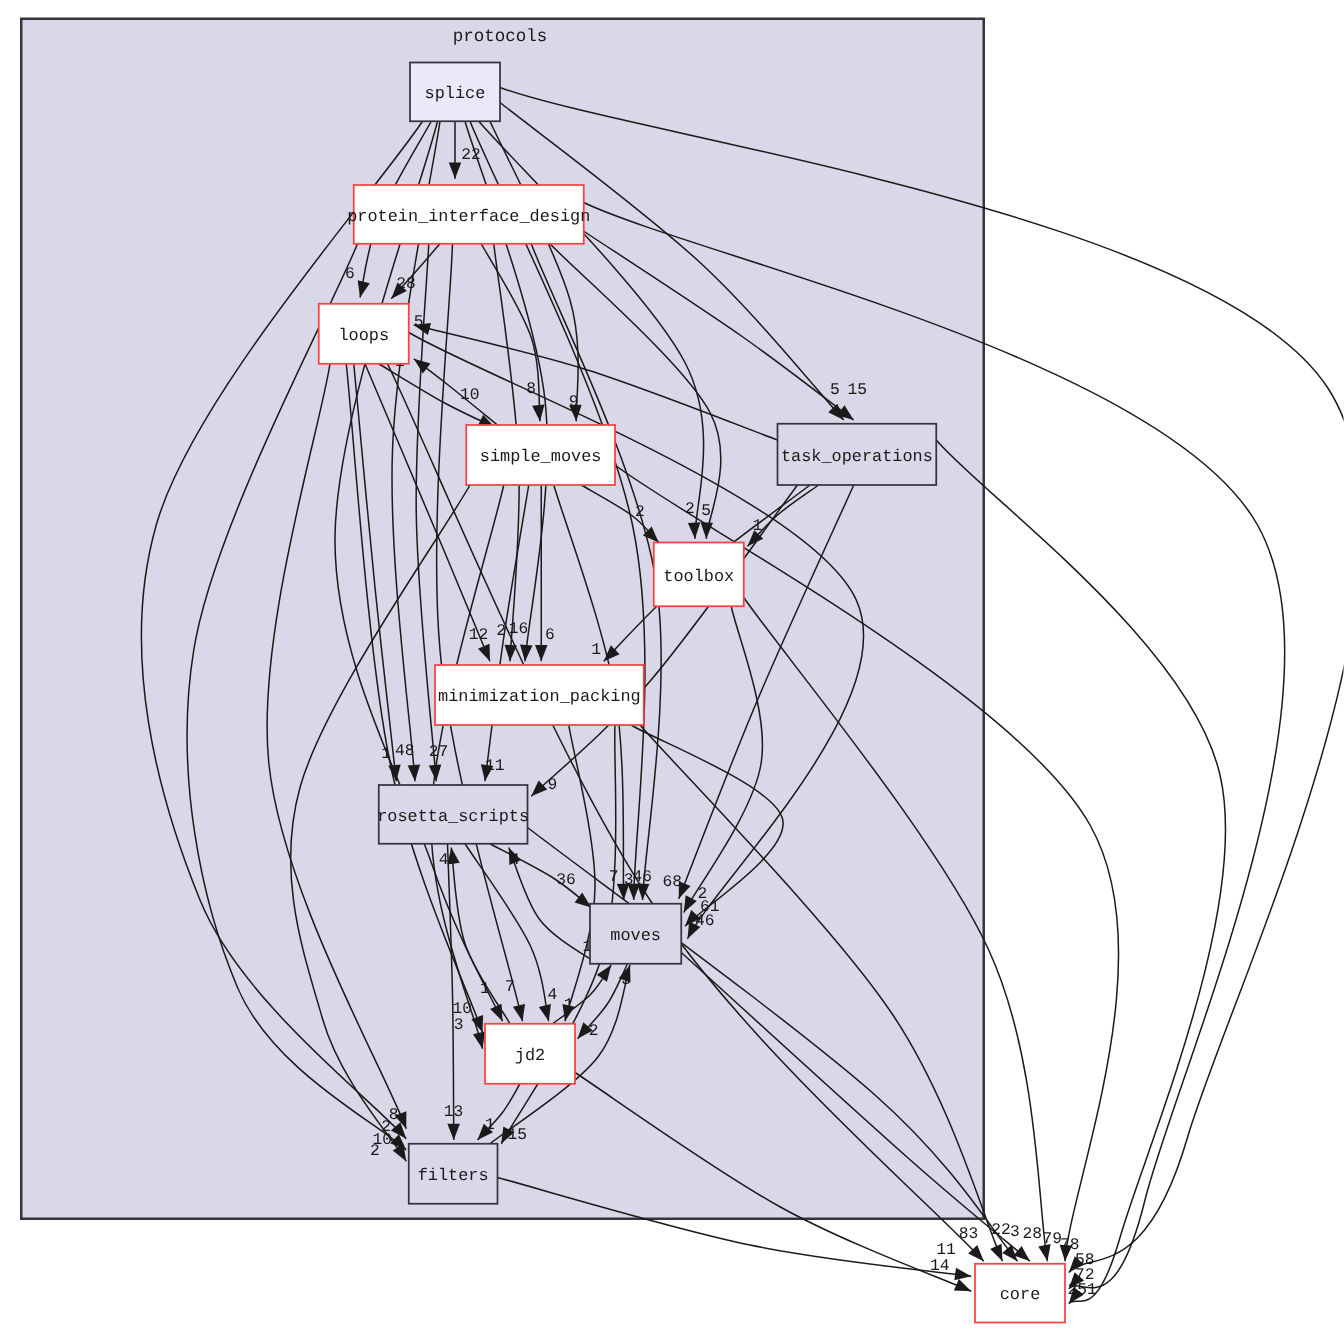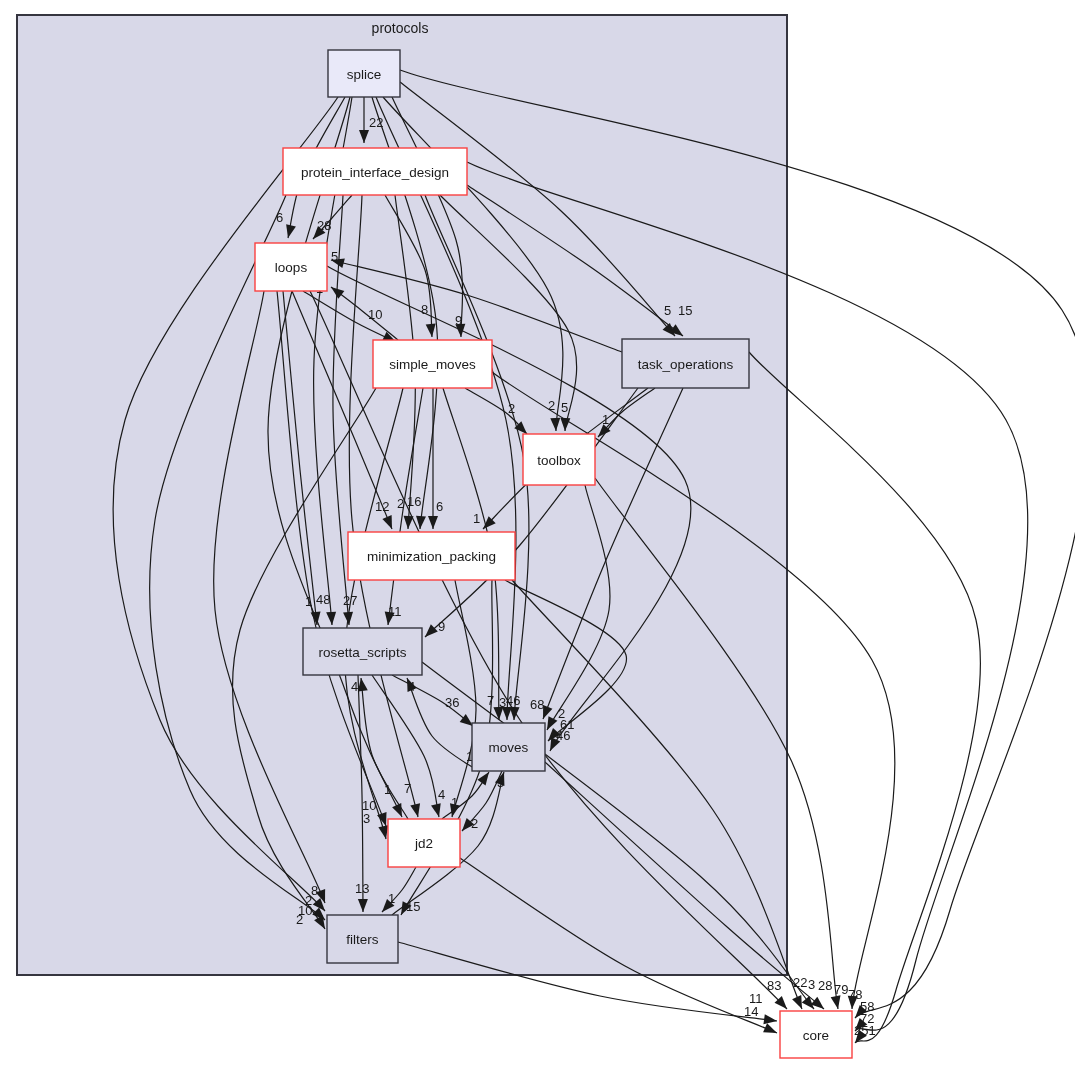--- a/index.html
+++ b/index.html
@@ -1,17 +1,17 @@
 <!DOCTYPE html>
 <html><head>
 <meta charset="utf-8">
 <style>
   html,body{margin:0;padding:0;background:#ffffff;}
   #stage{position:relative;width:1075px;height:1065px;background:#ffffff;overflow:hidden;
-         font-family:Liberation Sans, sans-serif;}
+         font-family:Liberation Mono, monospace;}
   svg{position:absolute;left:0;top:0;}
   .edge{fill:none;stroke-width:1.2px;}
   .nodeRect{stroke-width:1.4px;}
   .nodeLabel{font-size:13.5px;}
   .edgeLabel{font-size:13px;}
   .clusterTitle{font-size:14px;}
 </style>
 </head>
 <body>
 

